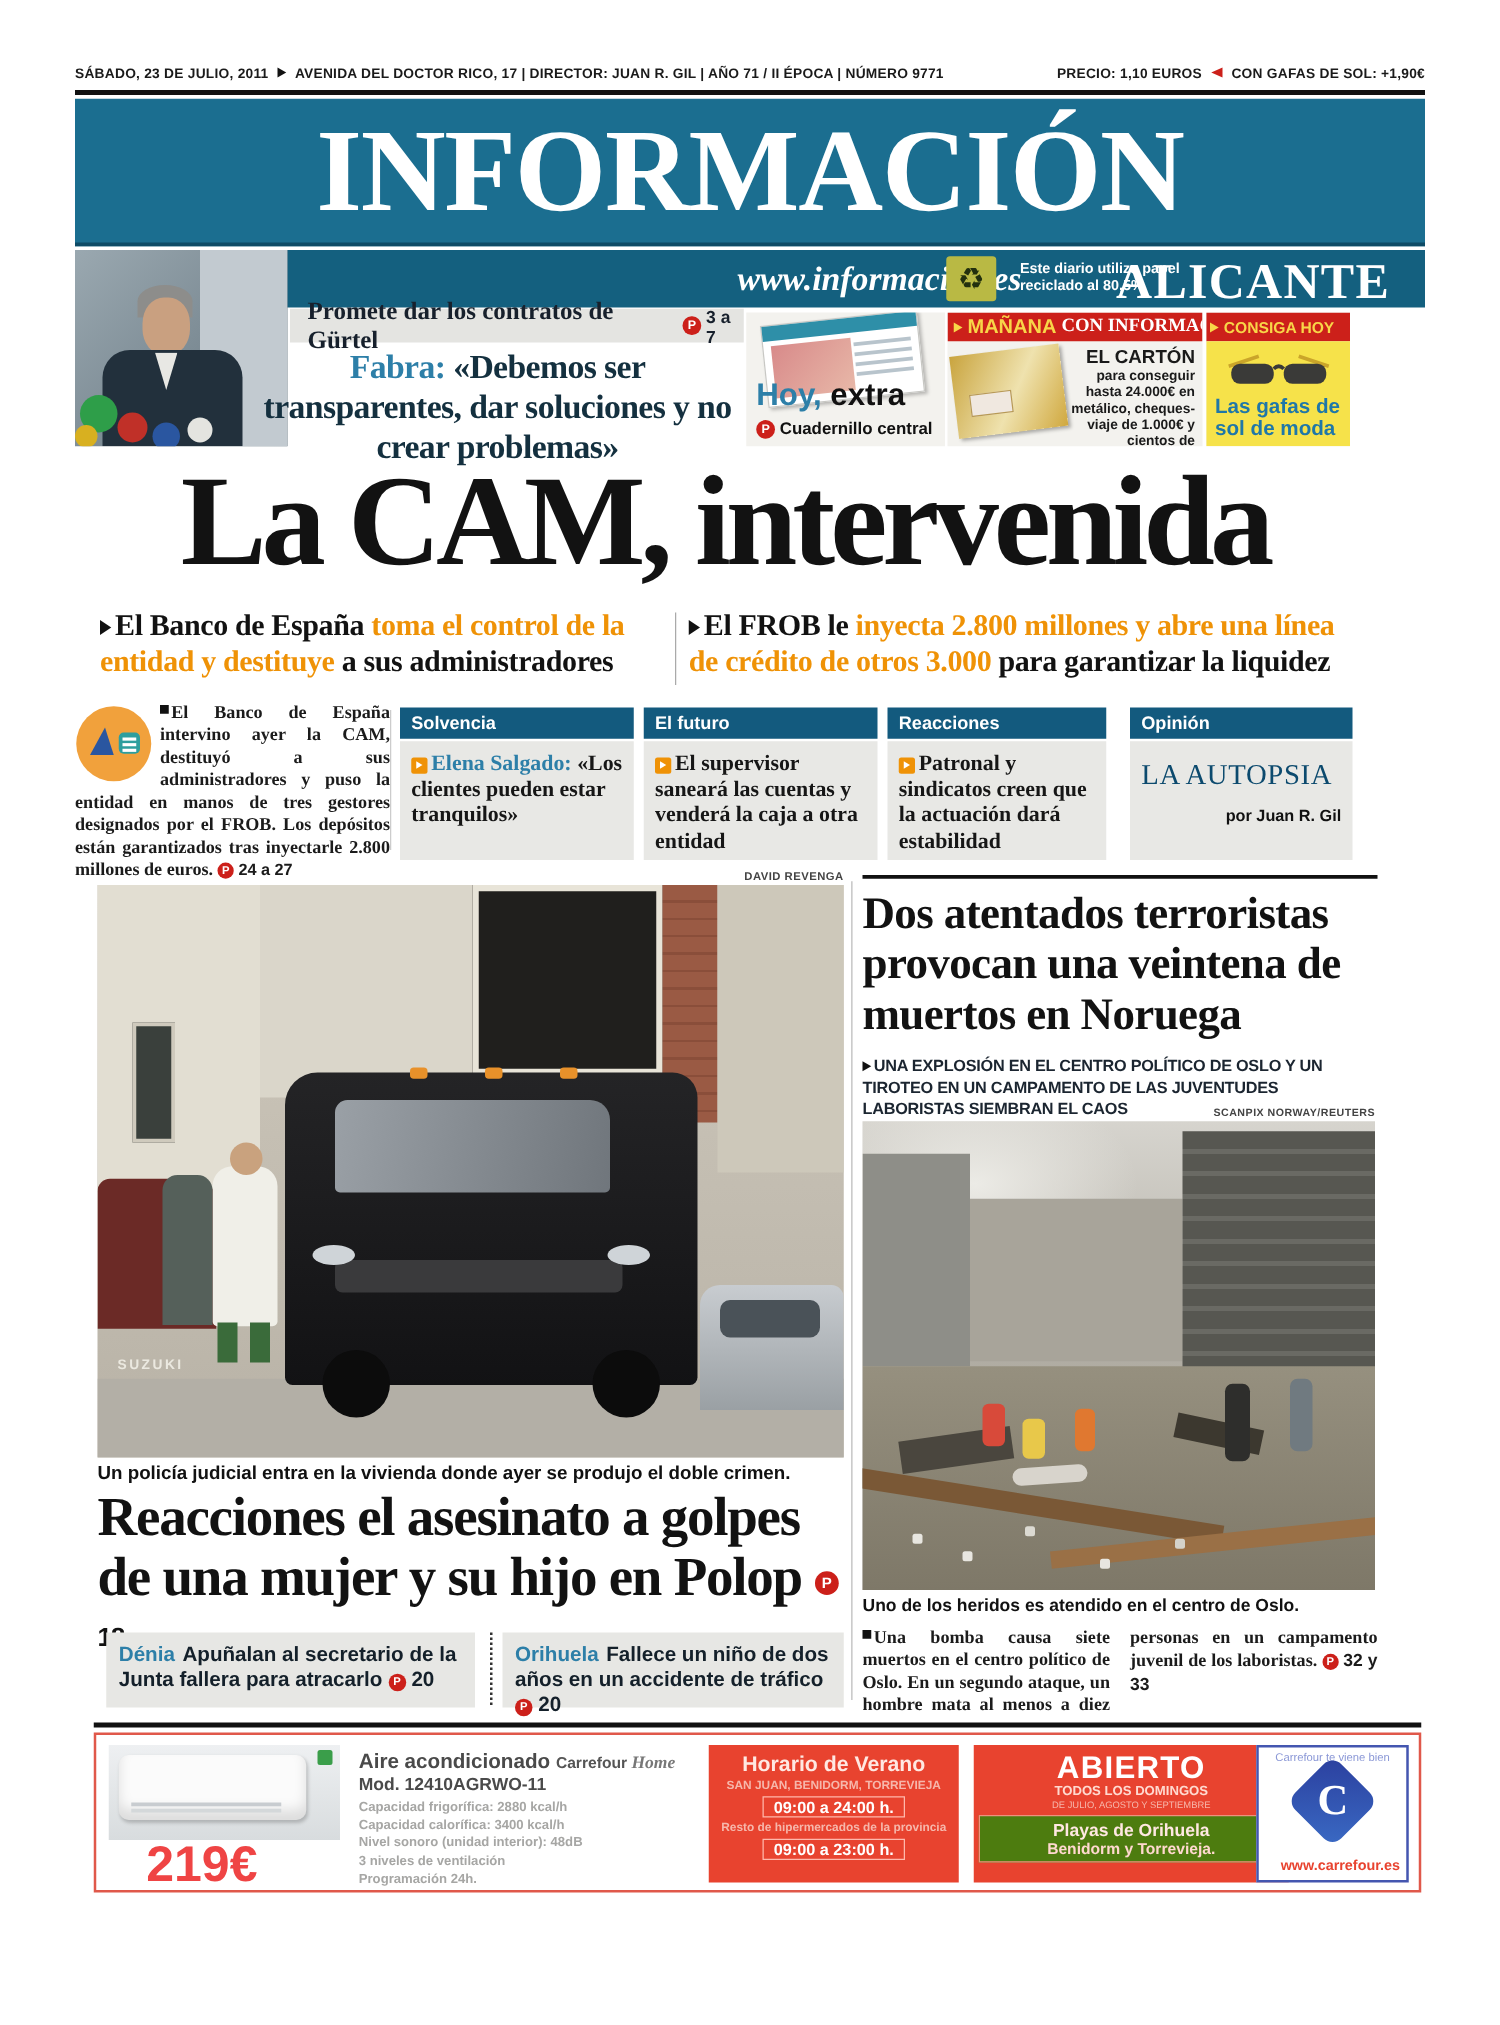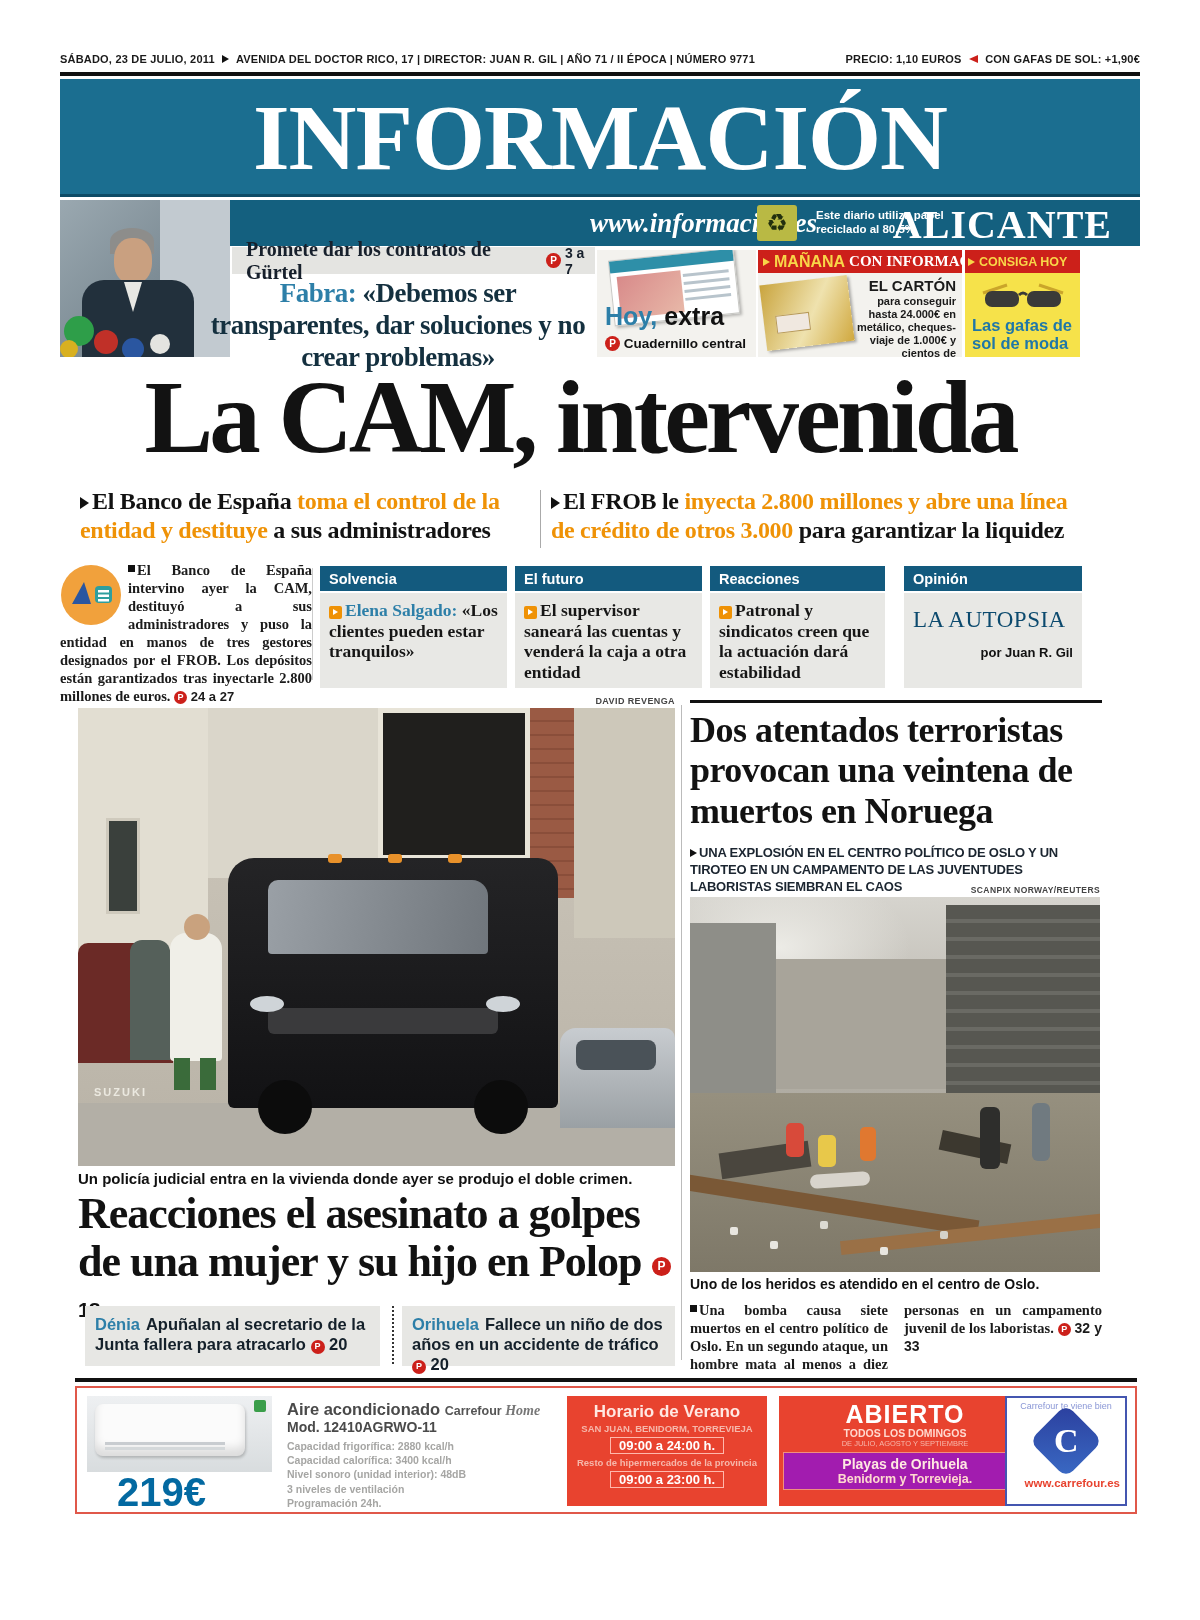--- a/index.html
+++ b/index.html
@@ -94,44 +94,44 @@
   .oslo-photo{left:690px;top:897px;width:410px;height:375px;background:linear-gradient(#d6d4ce,#aeaaa0 55%,#8f8a80);overflow:hidden}
   .nor-brief{left:690px;top:1302px;width:412px;font-size:14.5px;font-weight:600;line-height:1.24;column-count:2;column-gap:16px;text-align:justify;color:#1b1b1b}
 
   
   .ad-rule{left:75px;top:1378px;width:1062px;height:4px;background:#111}
   .ad{left:75px;top:1386px;width:1062px;height:128px;background:#fff;border:2px solid #e0584a}
   .ac{position:absolute;left:10px;top:8px;width:185px;height:76px;background:linear-gradient(#eef0f2,#d8dcde)}
   .ac .unit{position:absolute;left:8px;top:8px;width:150px;height:52px;background:#fbfbfb;border-radius:8px;box-shadow:inset 0 -8px 10px rgba(0,0,0,.12),1px 2px 3px rgba(0,0,0,.2)}
   .ac .vent{position:absolute;left:18px;top:46px;width:120px;height:3px;background:#c8ccd0;box-shadow:0 5px 0 #d4d8da}
   .greensq{position:absolute;right:6px;top:4px;width:12px;height:12px;background:#3a9e4a;border-radius:2px}
-  .price{position:absolute;left:40px;top:82px;font-family:"Liberation Sans",sans-serif;font-size:40px;font-weight:bold;color:#0369a1}
+  .price{position:absolute;left:40px;top:82px;font-family:"Liberation Sans",sans-serif;font-size:40px;font-weight:bold;color:#ef4444}
   .prod{position:absolute;left:210px;top:12px;width:275px;font-family:"Liberation Sans",sans-serif}
   .prod .l1{font-size:16.5px;font-weight:bold;color:#4a4a4a}
   .prod .br{font-size:12.5px;font-weight:bold;color:#555}
   .prod .hm{font-family:"Liberation Serif",serif;font-style:italic;font-size:14px;color:#777}
   .prod .l2{font-size:14px;font-weight:bold;color:#4a4a4a;margin-bottom:4px}
   .prod .sp{display:block;font-size:10.5px;font-weight:bold;color:#a6a6a4;line-height:1.35}
   .redbox{position:absolute;top:8px;height:110px;background:#E8432F;text-align:center;color:#fff;font-family:"Liberation Sans",sans-serif;padding:6px 4px}
   .hor{left:490px;width:200px}
   .hor .t{font-size:17px;font-weight:bold;color:#ffe8e2}
   .hor .c{font-size:9.5px;font-weight:bold;color:#f6b7ab;margin:1px 0}
   .hor .h{display:inline-block;font-size:13px;font-weight:bold;color:#fff;border:1px solid #ffb8ac;padding:0 8px;margin:2px 0}
   .ab{left:702px;width:252px}
   .ab .t{font-size:25px;font-weight:bold;letter-spacing:1px;line-height:1}
   .ab .l1{font-size:10.5px;font-weight:bold;color:#ffd9cf}
   .ab .l2{font-size:7.5px;color:#f6b7ab;margin-bottom:4px}
-  .ab .inner{background:#a21caf;border:1px solid #f0907e;padding:3px 2px}
+  .ab .inner{background:#4d7c0f;border:1px solid #f0907e;padding:3px 2px}
   .ab .inner .a{font-size:14px;font-weight:bold;color:#ffe8e2}
   .ab .inner .b{font-size:12.5px;font-weight:bold;color:#ffd9cf}
   .cf{position:absolute;left:928px;top:8px;width:122px;height:110px;background:#fff;border:2px solid #4456b0;text-align:center;font-family:"Liberation Sans",sans-serif}
   .cf .tag{font-size:9px;color:#8a97d6;margin-top:3px}
   .cf .logo{width:52px;height:52px;margin:4px auto 0;background:linear-gradient(135deg,#2b3f9e,#3a6ac4);transform:rotate(45deg);border-radius:10px;display:flex;align-items:center;justify-content:center}
   .cf .logo span{transform:rotate(-45deg);color:#fff;font-size:34px;font-weight:bold;font-family:"Liberation Serif",serif;line-height:1}
-  .cf .url{font-size:11.5px;font-weight:bold;color:#E8432F;text-align:right;padding-right:5px;margin-top:10px}
+  .cf .url{font-size:11.5px;font-weight:bold;color:#E8432F;text-align:right;padding-right:5px;margin-top:20px}
 
   
   .ph{position:absolute}
 </style>
 </head>
 <body>
 
 <div class="page">
 
   <div class="abs topbar">

